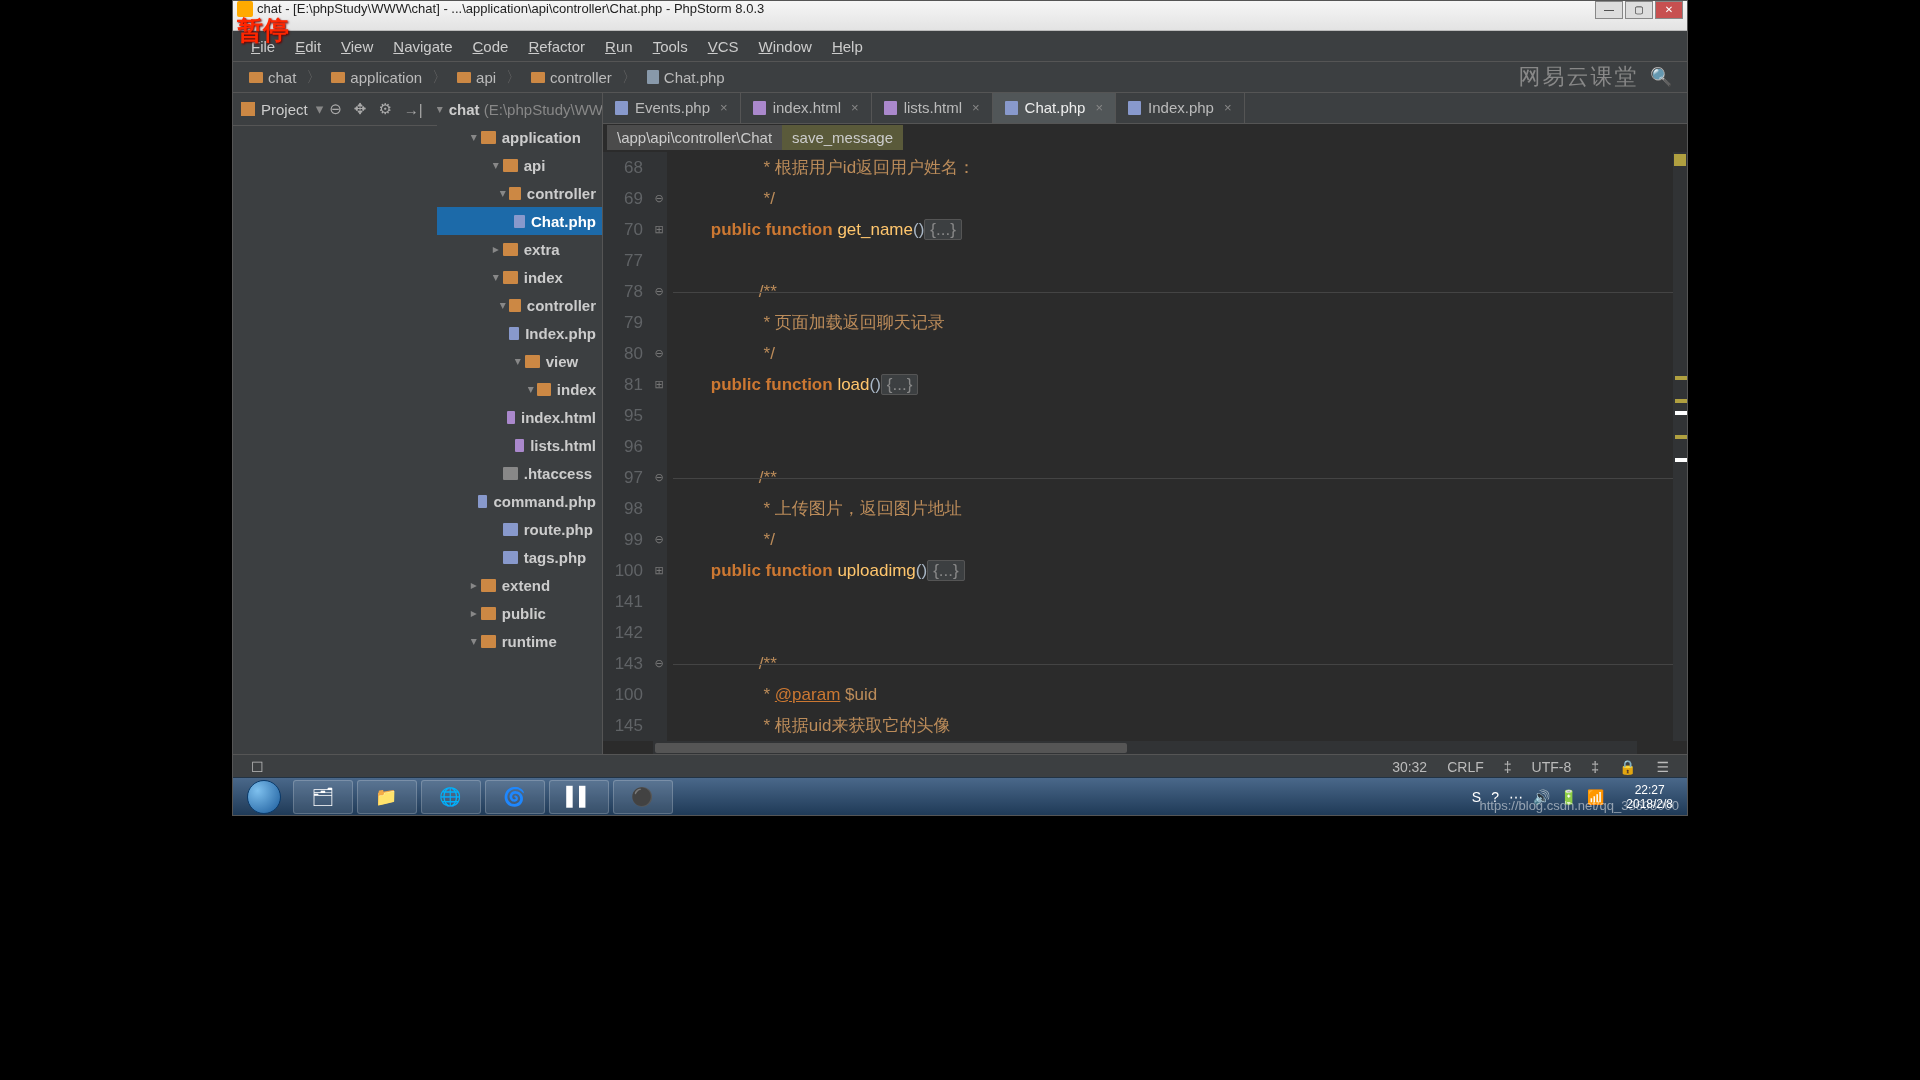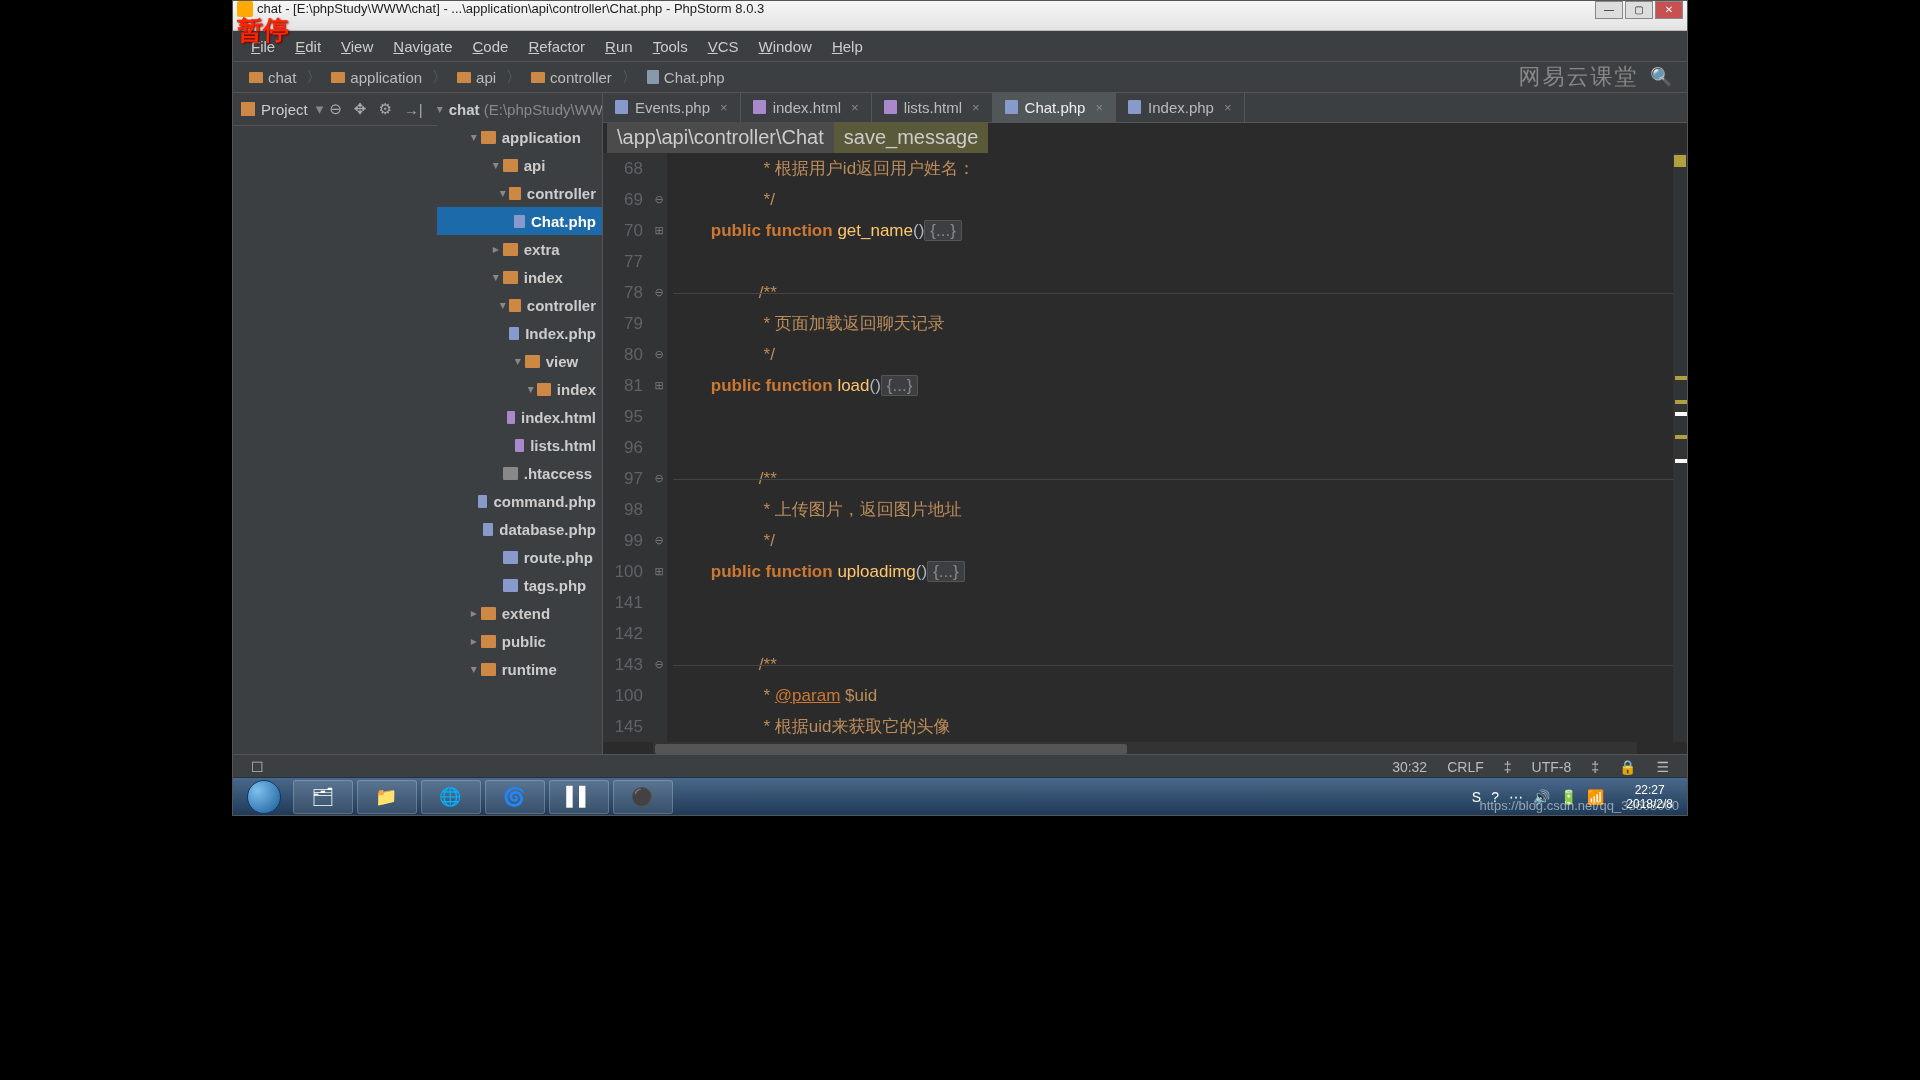--- a/index.html
+++ b/index.html
@@ -54,21 +54,21 @@
 
 
 .editor-side { flex: 1; display: flex; flex-direction: column; background: #2b2b2b; }
 .tabs { height: 33px; background: #3c3f41; border-bottom: 1px solid #555; display: flex; align-items: stretch; }
 .tab { display: flex; align-items: center; padding: 0 12px; font-size: 15px; color: #bbb; border-right: 1px solid #555; }
 .tab.active { background: #515658; color: #eee; }
 .tab .ft-icon { width: 13px; height: 14px; margin-right: 7px; background: #8899cc; border-radius: 1px; }
 .tab .ft-icon.html { background: #aa88cc; }
 .tab .close { margin-left: 10px; color: #888; font-size: 13px; }
 
-.crumb-path { height: 30px; background: #2b2b2b; display: flex; align-items: center; padding-left: 4px; font-size: 20px; }
+.crumb-path { height: 30px; background: #2b2b2b; display: flex; align-items: center; padding-left: 4px; font-size: 15px; }
 .crumb-path .seg1 { background: #4b4b4b; color: #ccc; padding: 4px 10px; }
 .crumb-path .seg2 { background: #5a5a3a; color: #ccc; padding: 4px 10px; }
 
 .code-area { flex: 1; display: flex; font-family: "Consolas","JetBrains Mono",monospace; font-size: 17px; position: relative; }
 .gutter { width: 48px; background: #313335; color: #606366; text-align: right; padding-right: 8px; }
 .gutter .ln { height: 31px; line-height: 31px; }
 .foldcol { width: 16px; background: #313335; }
 .foldcol .fm { height: 31px; display: flex; align-items: center; justify-content: center; color: #777; font-size: 11px; }
 .code { flex: 1; background: #2b2b2b; color: #a9b7c6; position: relative; }
 .line { height: 31px; line-height: 31px; white-space: pre; padding-left: 6px; }
@@ -256,26 +256,20 @@
               <span class="tree-indent" style="width: 52px;"></span>
               <span class="tree-toggle"></span>
               <span class="tree-icon file"></span>
               <span class="tree-label"><b>.htaccess</b></span>
             </div>
             <div class="tree-row">
               <span class="tree-indent" style="width: 52px;"></span>
               <span class="tree-toggle"></span>
               <span class="tree-icon php"></span>
               <span class="tree-label"><b>command.php</b></span>
-            </div>
-            <div class="tree-row">
-              <span class="tree-indent" style="width: 52px;"></span>
-              <span class="tree-toggle"></span>
-              <span class="tree-icon php"></span>
-              <span class="tree-label"><b>database.php</b></span>
             </div>
             <div class="tree-row">
               <span class="tree-indent" style="width: 52px;"></span>
               <span class="tree-toggle"></span>
               <span class="tree-icon php"></span>
               <span class="tree-label"><b>route.php</b></span>
             </div>
             <div class="tree-row">
               <span class="tree-indent" style="width: 52px;"></span>
               <span class="tree-toggle"></span>

